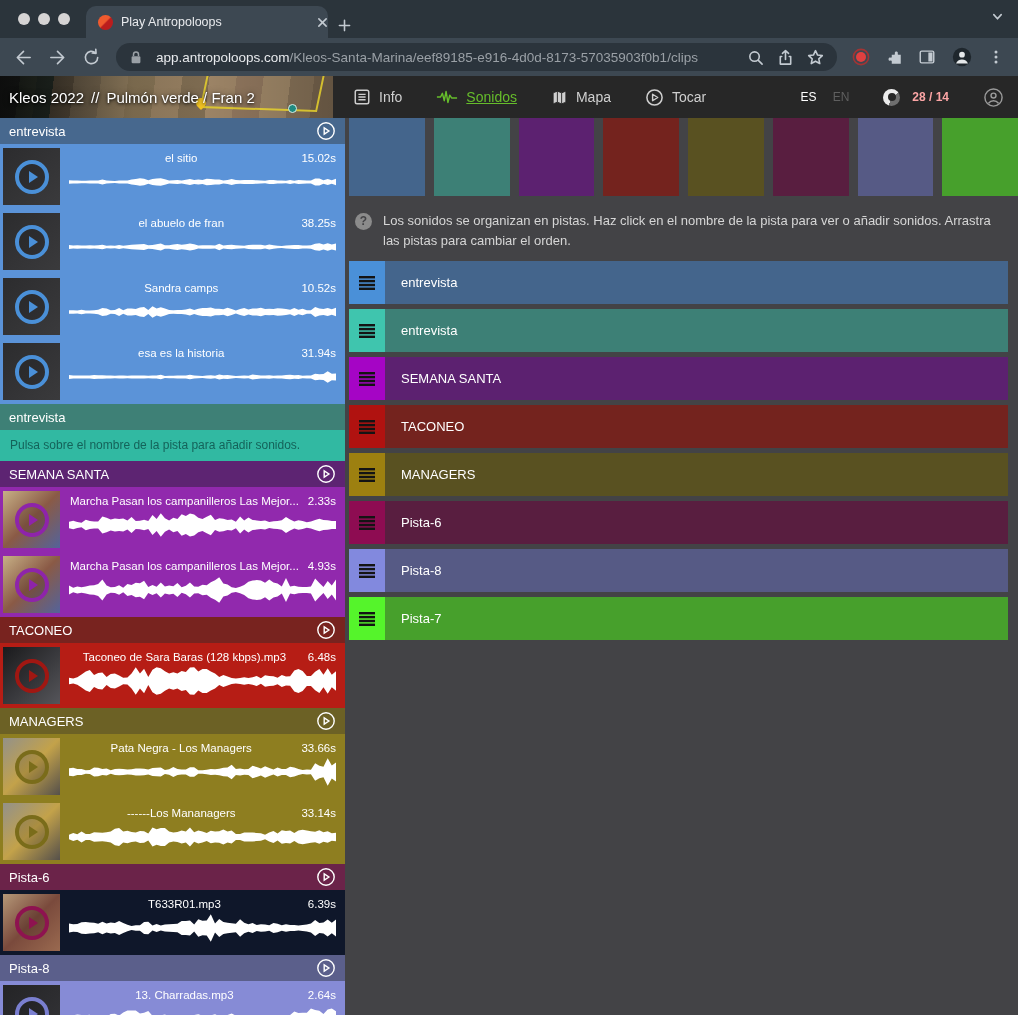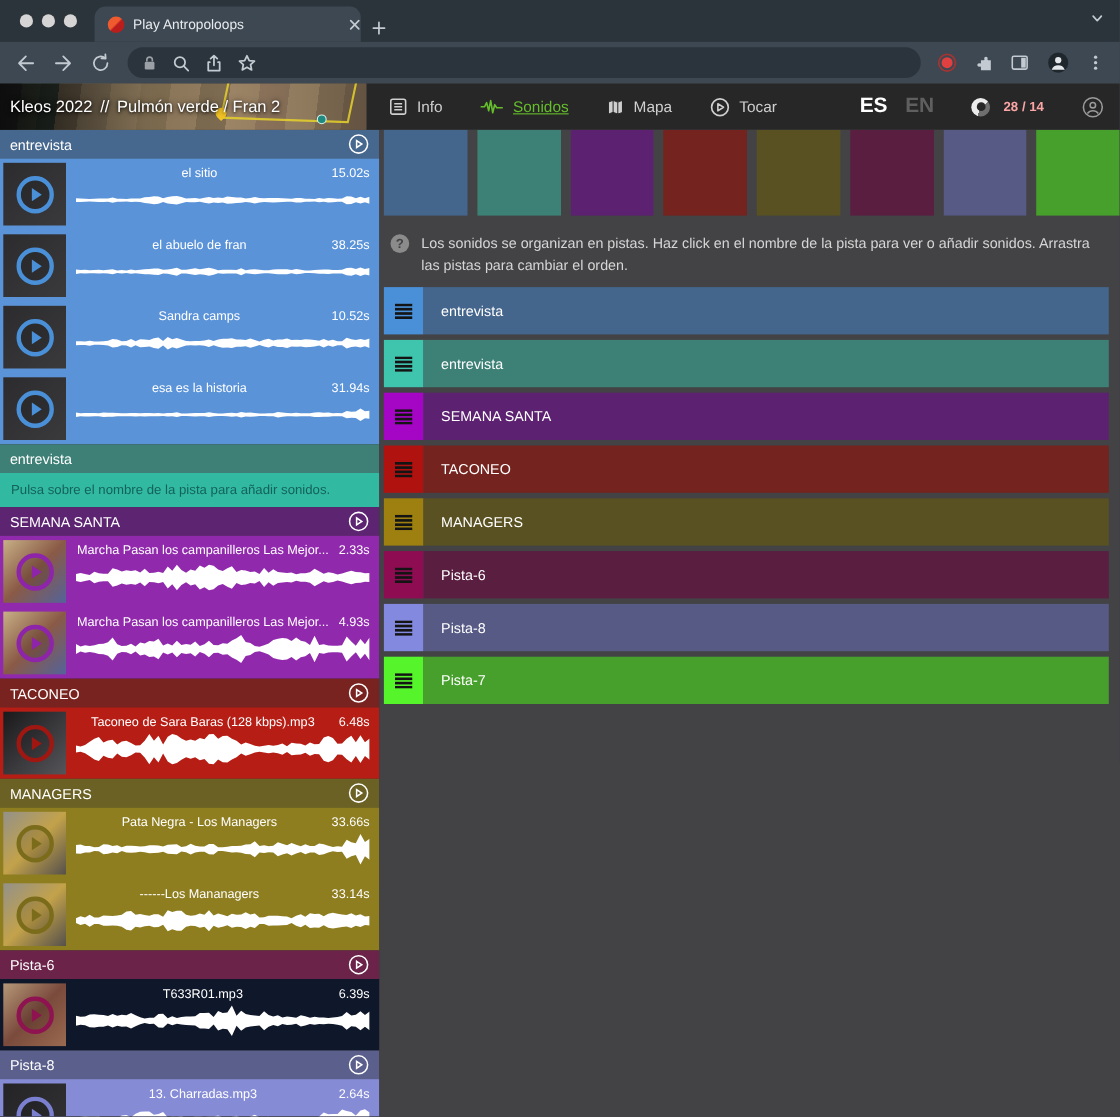--- a/index.html
+++ b/index.html
@@ -31,21 +31,21 @@
       linear-gradient(97deg,#232823 0 6%,#3a4534 6% 11%,#2e3b30 11% 16%,#706049 16% 22%,#8d7a5e 22% 30%,#a08a68 30% 38%,#96815f 38% 46%,#a98f6d 46% 54%,#8f7a5c 54% 62%,#b29674 62% 70%,#a3866a 70% 78%,#b59a76 78% 86%,#9b8365 86% 93%,#8a745a 93% 100%); }
   .banner .poly { position:absolute; left:204px; top:-10px; width:118px; height:44px; border:2px solid #e6d12c; transform:skewX(-10deg) rotate(2deg); opacity:.85; }
   .banner .pin { position:absolute; left:196px; top:22px; width:10px; height:10px; background:#f2c324; border-radius:50% 50% 50% 0; transform:rotate(-45deg); }
   .banner .tealdot { position:absolute; left:288px; bottom:5px; width:9px; height:9px; border-radius:50%; background:#1f8a80; border:1.5px solid #d9efe9; }
   .banner-text { position:absolute; left:9px; top:0; height:100%; display:flex; align-items:center; gap:7px; color:#fff; font-size:15px; text-shadow:0 1px 3px rgba(0,0,0,.9), 0 0 6px rgba(0,0,0,.5); white-space:nowrap; z-index:2; }
   .appnav { flex:1; background:#272727; display:flex; align-items:center; gap:34px; padding:0 14px 0 20px; }
   .navitem { display:flex; align-items:center; gap:8px; color:#cfcfcf; font-size:14px; cursor:pointer; }
   .navitem svg { flex:none; }
   .navitem.active { color:#66bd2b;text-decoration:underline; }
   .nav-spacer { flex:1; }
-  .lang { font-size:19px; font-weight:bold; cursor:pointer; }
+  .lang { font-size:12px; font-weight:normal; cursor:pointer; }
   .lang.es { color:#fff; }
   .lang.en { color:#5f5f5f; margin-left:-18px; }
   .donut { width:17px; height:17px; border-radius:50%; background:conic-gradient(from 200deg,#ececec 0 215deg,#6f6f6f 215deg 360deg); position:relative; flex:none; }
   .donut::after { content:''; position:absolute; inset:4.5px; border-radius:50%; background:#272727; }
   .counter { color:#fca5a5; font-size:12px; font-weight:bold; margin-left:-22px; white-space:nowrap; }
 
   
   .content { flex:1; display:flex; min-height:0; }
 
   
@@ -129,20 +129,21 @@
           <path d="M16.5 10 a6.5 6.5 0 1 1 -2.2 -4.9 M14.5 1.5 L14.8 5.6 L10.7 5.3"></path>
         </svg>
     </span>
     <div class="urlpill">
       <span class="icon-btn">
         <svg width="14" height="15" viewBox="0 0 14 15">
             <rect x="2.6" y="6.2" width="8.8" height="7" rx="1.2" fill="#9aa0a6"></rect>
             <path d="M4.5 6 V4.4 a2.5 2.5 0 0 1 5 0 V6" fill="none" stroke="#9aa0a6" stroke-width="1.5"></path>
           </svg>
       </span>
+      <span class="url"><b style="font-weight:normal">app.antropoloops.com</b><span class="path">/Kleos-Santa-Marina/eef89185-e916-4d0d-8173-57035903f0b1/clips</span></span>
       <span class="icon-btn">
         <svg class="cicon" width="17" height="17" viewBox="0 0 18 18">
             <circle cx="8" cy="8" r="5"></circle>
             <path d="M12 12 L16 16"></path>
           </svg>
       </span>
       <span class="icon-btn">
         <svg class="cicon" width="17" height="17" viewBox="0 0 18 18">
             <path d="M9 11 V2 M5.8 4.6 L9 1.6 L12.2 4.6"></path>
             <path d="M5 8 H3.5 V16 H14.5 V8 H13"></path>

